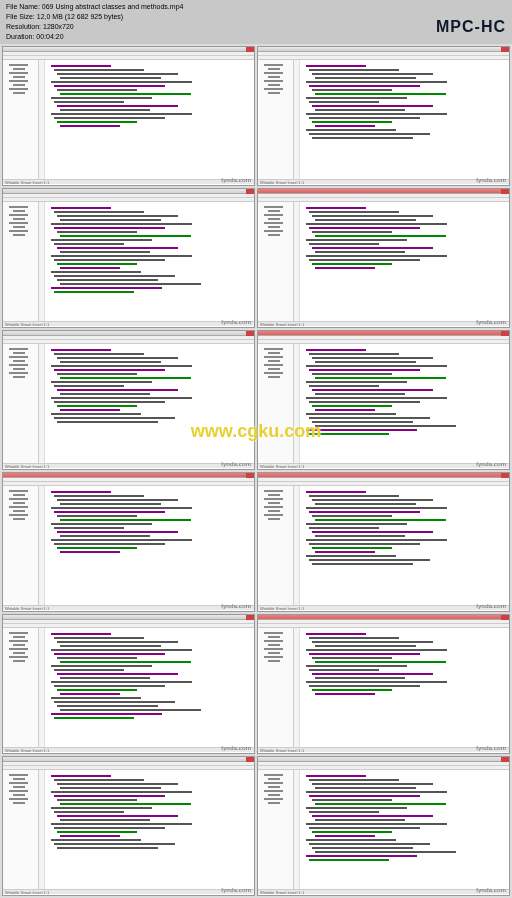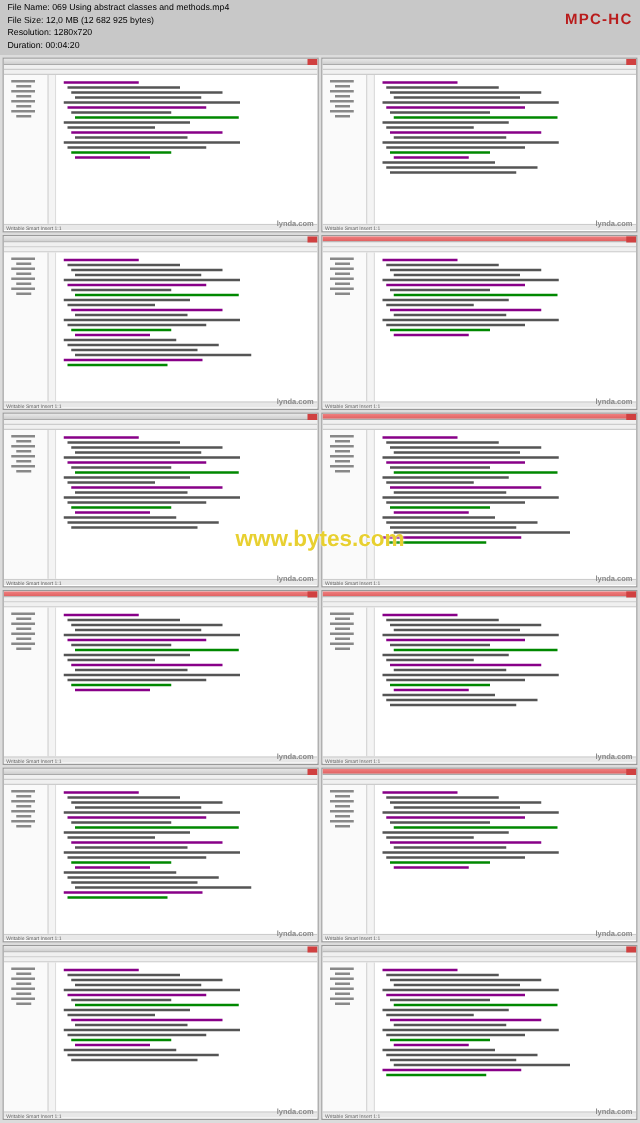--- a/index.html
+++ b/index.html
@@ -19,25 +19,25 @@
   display: flex;
   justify-content: space-between;
   padding: 2px 6px;
 }
 .file-info {
   font-size: 7px;
   color: #000;
   line-height: 10px;
 }
 .player-name {
-  font-size: 12px;
+  font-size: 16px;
   font-weight: bold;
-  color: #b91c1c;
+  color: #0f172a;
   letter-spacing: 1px;
-  margin-top: 6px;
+  margin-top: 16px;
 }
 .grid {
   position: absolute;
   top: 44px; left: 0; right: 0; bottom: 0;
   display: grid;
   grid-template-columns: 1fr 1fr;
   grid-template-rows: repeat(6, 1fr);
   gap: 2px;
   padding: 2px;
 }
@@ -665,13 +665,13 @@
           <div class="code-line" style="width:70%;margin-left:11px"></div>
           <div class="code-line kw" style="width:55%;margin-left:2px"></div>
           <div class="code-line str" style="width:40%;margin-left:5px"></div>
       </div>
     </div>
     <div class="status">Writable  Smart Insert  1:1</div>
     <div class="watermark-lynda">lynda.com</div>
   </div>
   </div>
 
-<div class="watermark-center">www.bytes.com</div>
+<div class="watermark-center">www.cgku.com</div>
 
 </body></html>

